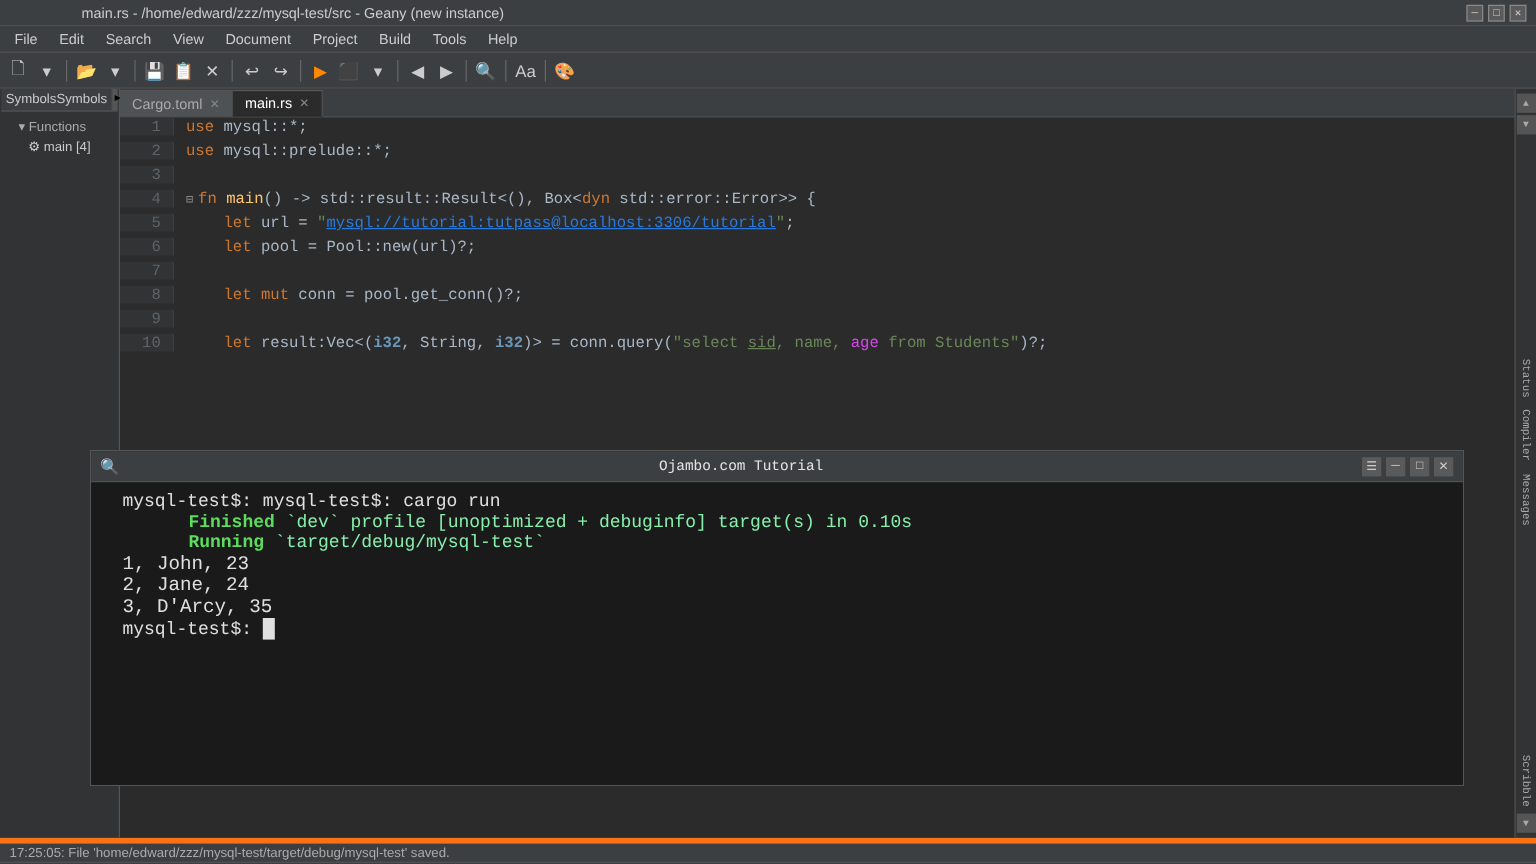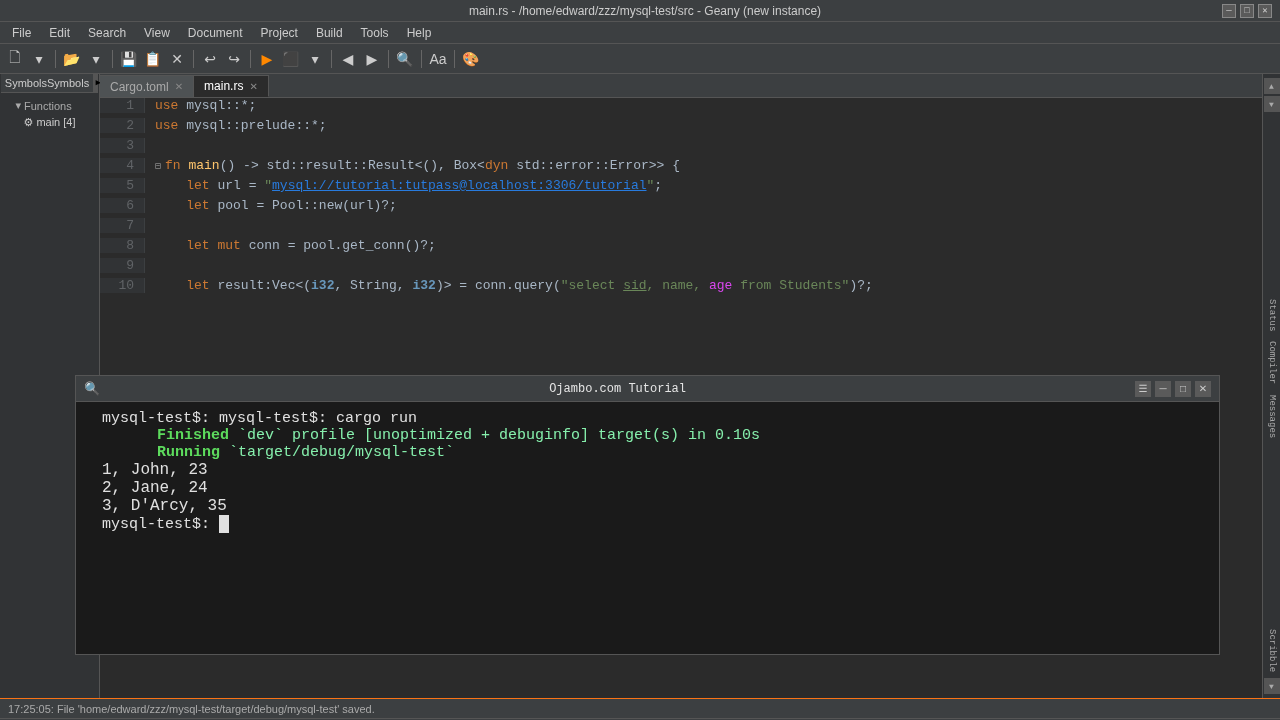--- a/index.html
+++ b/index.html
@@ -20,21 +20,21 @@
       align-items: center;
       justify-content: space-between;
       padding: 0 8px;
       border-bottom: 1px solid #555;
     }
     #titlebar-title {
       color: #ccc;
       font-size: 12px;
       font-family: sans-serif;
       flex: 1;
-      text-align: center;
+      text-align: left;
     }
     #titlebar-controls {
       display: flex;
       gap: 4px;
     }
     .title-btn {
       width: 14px;
       height: 14px;
       background: #5a5a5a;
       border: 1px solid #888;
@@ -257,21 +257,21 @@
       justify-content: center;
     }
 
     
     #bottom-notification {
       background: #3c3f41;
       height: 20px;
       display: flex;
       align-items: center;
       padding: 0 8px;
-      border-top: 1px solid #f97316;
+      border-top: 5px solid #f97316;
       gap: 8px;
       overflow: hidden;
     }
 
     
     #statusbar {
       background: #3c3f41;
       height: 22px;
       display: flex;
       align-items: center;

